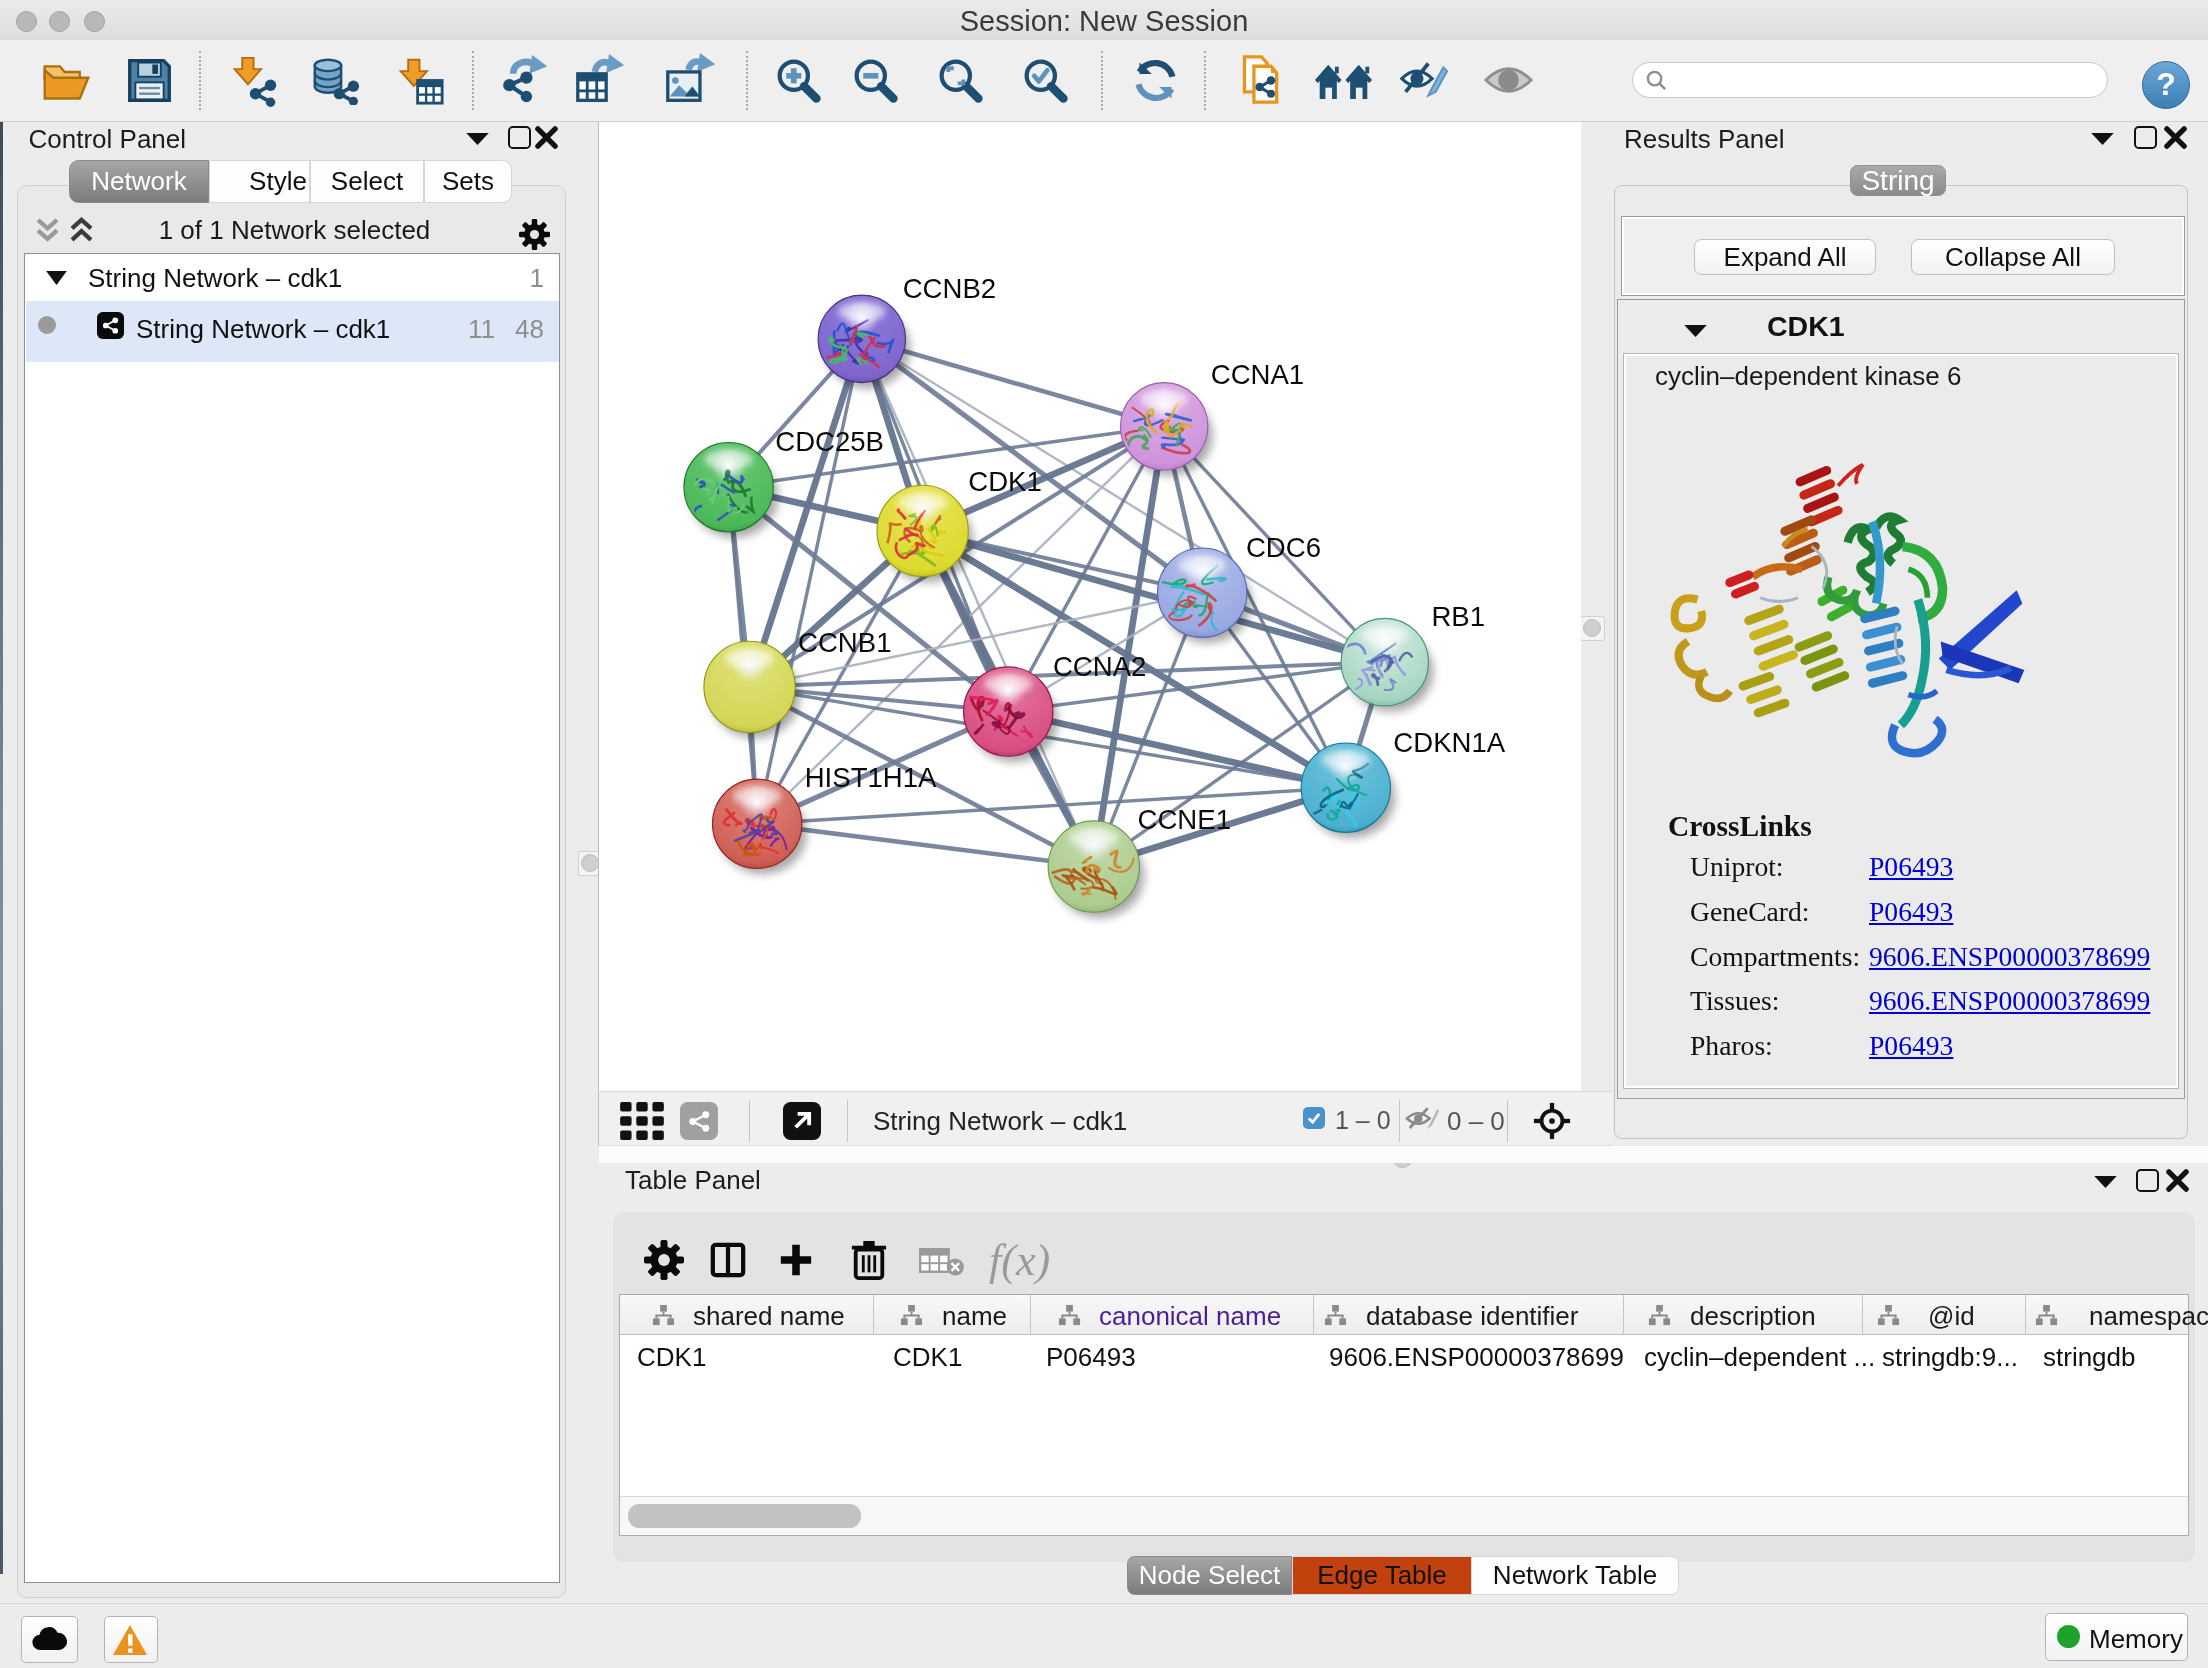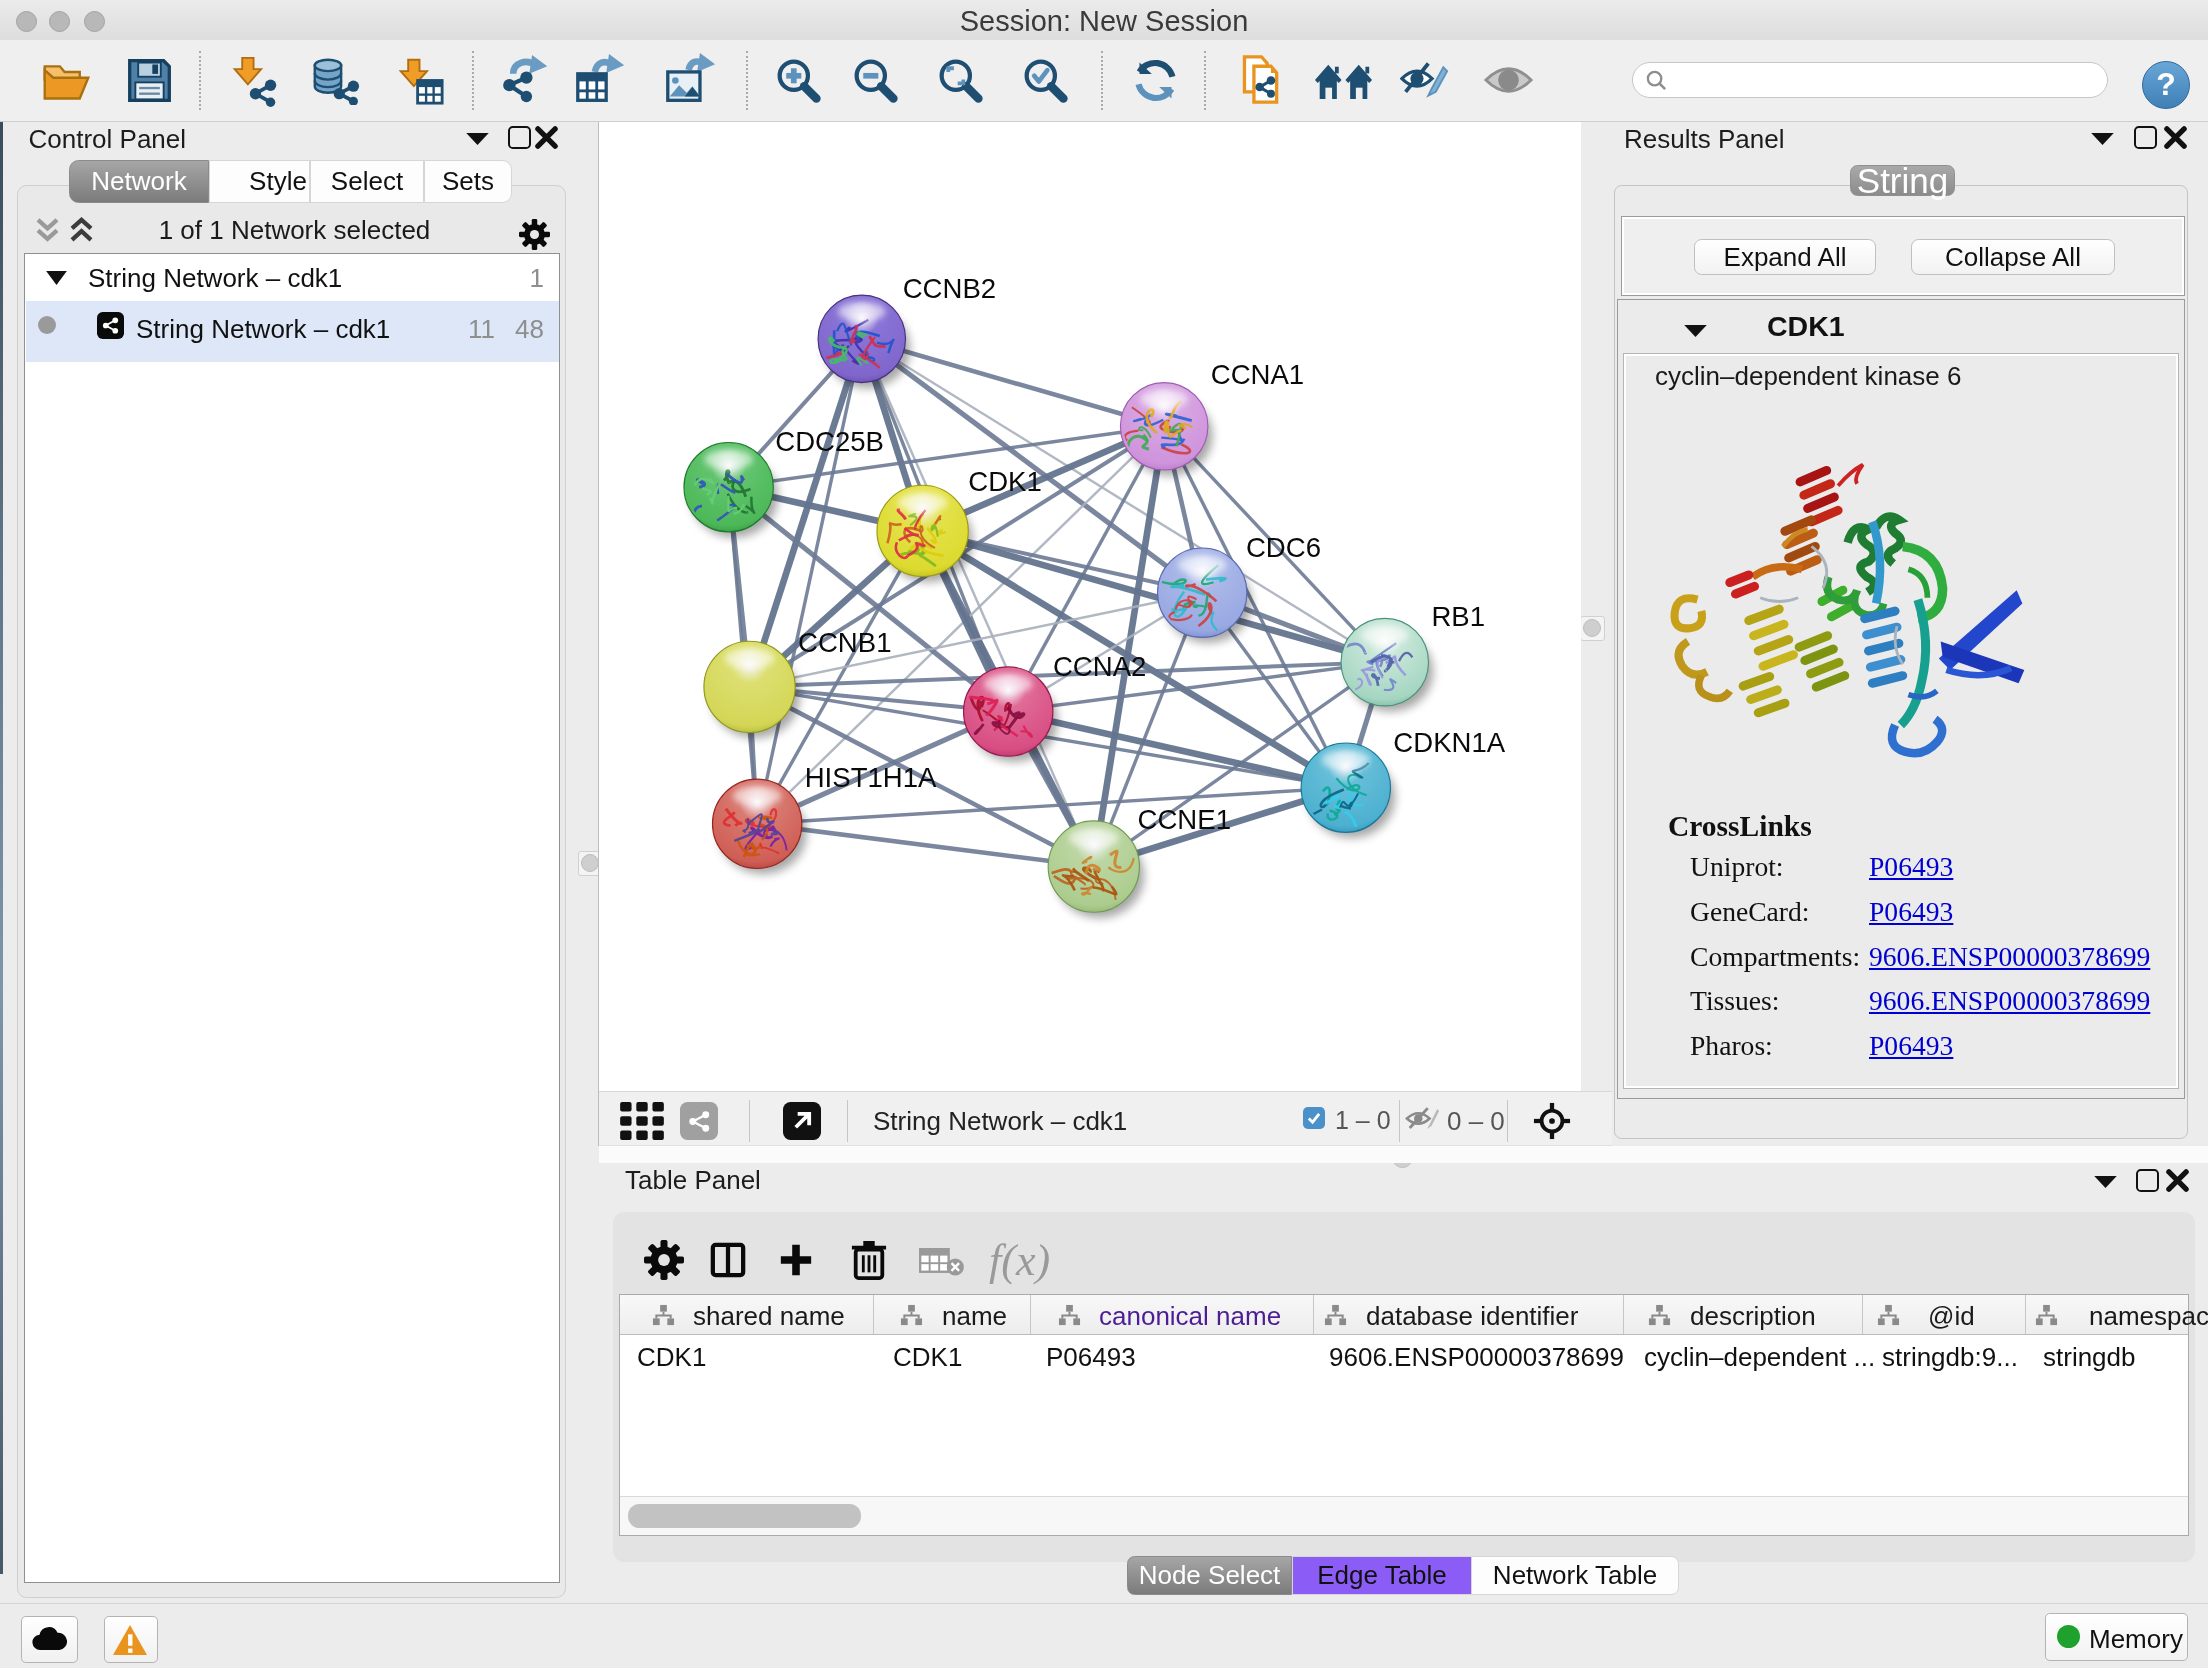--- a/index.html
+++ b/index.html
@@ -726,21 +726,21 @@
   <div id="resultspanel" class="abs"></div>
   <div class="abs panehdr" style="left:1624px;top:124px;">Results Panel</div>
   <svg class="abs" style="left:2090px;top:131px;" width="25" height="15" viewBox="0 0 26 16">
       <path d="M1 2 h24 l-12 13 z" fill="#111"></path>
     </svg>
   <rect class="abs" style="left:2134px;top:126px;width:23px;height:23px;border:2.9px solid #111;border-radius:4.8px;box-sizing:border-box;"></rect>
   <svg class="abs" style="left:2164px;top:126px;" width="23" height="23" viewBox="0 0 24 24">
       <path d="M3 3 L21 21 M21 3 L3 21" stroke="#111" stroke-width="5.5" stroke-linecap="round"></path>
     </svg>
   <div class="abs" style="left:1614px;top:185px;width:574px;height:954px;background:#ebebeb;border:1px solid #c3c3c3;border-radius:7.6px;box-sizing:border-box;"></div>
-  <div class="abs" style="left:1850px;top:165px;width:105px;height:31px;background:linear-gradient(#a9a9a9,#8b8b8b);border:1px solid #8f8f8f;border-radius:7.6px;box-sizing:border-box;color:#fff;font-size:35px;text-align:center;line-height:29.5px;">String</div>
+  <div class="abs" style="left:1850px;top:165px;width:96px;height:31px;background:linear-gradient(#a9a9a9,#8b8b8b);border:1px solid #8f8f8f;border-radius:7.6px;box-sizing:border-box;color:#fff;font-size:28px;text-align:center;line-height:29.5px;">String</div>
   <div class="abs" style="left:1621px;top:216px;width:564px;height:80px;background:#efefef;border:1.9px solid #9a9a9a;box-shadow:inset 0 0 0 1.9px #ffffff;box-sizing:border-box;"></div>
   <div class="abs btn" style="left:1694px;top:239px;width:182px;height:36px;font-size:26px;color:#111;text-align:center;line-height:34px;">Expand All</div>
   <div class="abs btn" style="left:1911px;top:239px;width:204px;height:36px;font-size:26px;color:#111;text-align:center;line-height:34px;">Collapse All</div>
   <div class="abs" style="left:1617px;top:299px;width:568px;height:800px;background:#ebebeb;border:1.9px solid #9a9a9a;box-sizing:border-box;"></div>
   <svg class="abs" style="left:1683px;top:323px;" width="25" height="15" viewBox="0 0 26 16">
       <path d="M1 2 h24 l-12 13 z" fill="#111"></path>
     </svg>
   <div class="abs" style="left:1767px;top:310px;font-size:28.5px;font-weight:bold;color:#111;">CDK1</div>
   <div class="abs" style="left:1623px;top:353px;width:556px;height:736px;background:#ebebeb;border:1px solid #b5b5b5;box-shadow:inset 0 0 0 1.9px #ffffff;box-sizing:border-box;"></div>
   <div class="abs" style="left:1655px;top:361px;font-size:26px;color:#1a1a1a;">cyclin–dependent kinase 6</div>
@@ -939,21 +939,21 @@
   <div style="position:absolute;left:2025px;top:1295px;width:0;height:39px;border-left:1px solid #c6c6c6;"></div>
   <div style="position:absolute;left:637px;top:1342px;font-size:26px;color:#111;white-space:nowrap;">CDK1</div>
   <div style="position:absolute;left:893px;top:1342px;font-size:26px;color:#111;white-space:nowrap;">CDK1</div>
   <div style="position:absolute;left:1046px;top:1342px;font-size:26px;color:#111;white-space:nowrap;">P06493</div>
   <div style="position:absolute;left:1329px;top:1342px;font-size:26px;color:#111;white-space:nowrap;">9606.ENSP00000378699</div>
   <div style="position:absolute;left:1644px;top:1342px;font-size:26px;color:#111;white-space:nowrap;">cyclin–dependent ...</div>
   <div style="position:absolute;left:1882px;top:1342px;font-size:26px;color:#111;white-space:nowrap;">stringdb:9...</div>
   <div style="position:absolute;left:2043px;top:1342px;font-size:26px;color:#111;white-space:nowrap;">stringdb</div>
 
   <div class="abs" style="left:1127px;top:1556px;width:165px;height:39px;background:linear-gradient(#a6a6a6,#7b7b7b);border:1px solid #8b8b8b;border-radius:7.6px 0 0 7.6px;box-sizing:border-box;color:#fff;font-size:26px;text-align:center;line-height:37px;">Node Select</div>
-  <div class="abs" style="left:1292px;top:1556px;width:180px;height:39px;background:#8b5cf6;border:1px solid #d6d6d6;box-sizing:border-box;color:#111;font-size:26px;text-align:center;line-height:37px;">Edge Table</div>
+  <div class="abs" style="left:1292px;top:1556px;width:180px;height:39px;background:#c2410c;border:1px solid #d6d6d6;box-sizing:border-box;color:#111;font-size:26px;text-align:center;line-height:37px;">Edge Table</div>
   <div class="abs" style="left:1471px;top:1556px;width:208px;height:39px;background:#fdfdfd;border:1px solid #d6d6d6;border-radius:0 7.6px 7.6px 0;box-sizing:border-box;color:#111;font-size:26px;text-align:center;line-height:37px;">Network Table</div>
   <div id="statusbar" class="abs"></div>
   <div class="abs" style="left:21px;top:1616px;width:57px;height:47px;background:linear-gradient(#ffffff,#f0f0f0);border:1px solid #b3b3b3;border-radius:4.8px;box-sizing:border-box;"></div>
   <svg class="abs" style="left:31px;top:1627px;" width="36" height="25" viewBox="0 0 38 26">
     <path d="M10 24 a8 8 0 0 1 -1 -16 a10 10 0 0 1 19 -2 a7.5 7.5 0 0 1 2 18 z" fill="#0a0a0a"></path>
   </svg>
   <div class="abs" style="left:104px;top:1616px;width:54px;height:47px;background:linear-gradient(#ffffff,#f0f0f0);border:1px solid #b3b3b3;border-radius:4.8px;box-sizing:border-box;"></div>
   <svg class="abs" style="left:111px;top:1623px;" width="38" height="34" viewBox="0 0 40 36">
     <path d="M20 2 L38 34 H2 Z" fill="#e8941f"></path>
     <rect x="18" y="12" width="4.6" height="12" fill="#fff"></rect>

